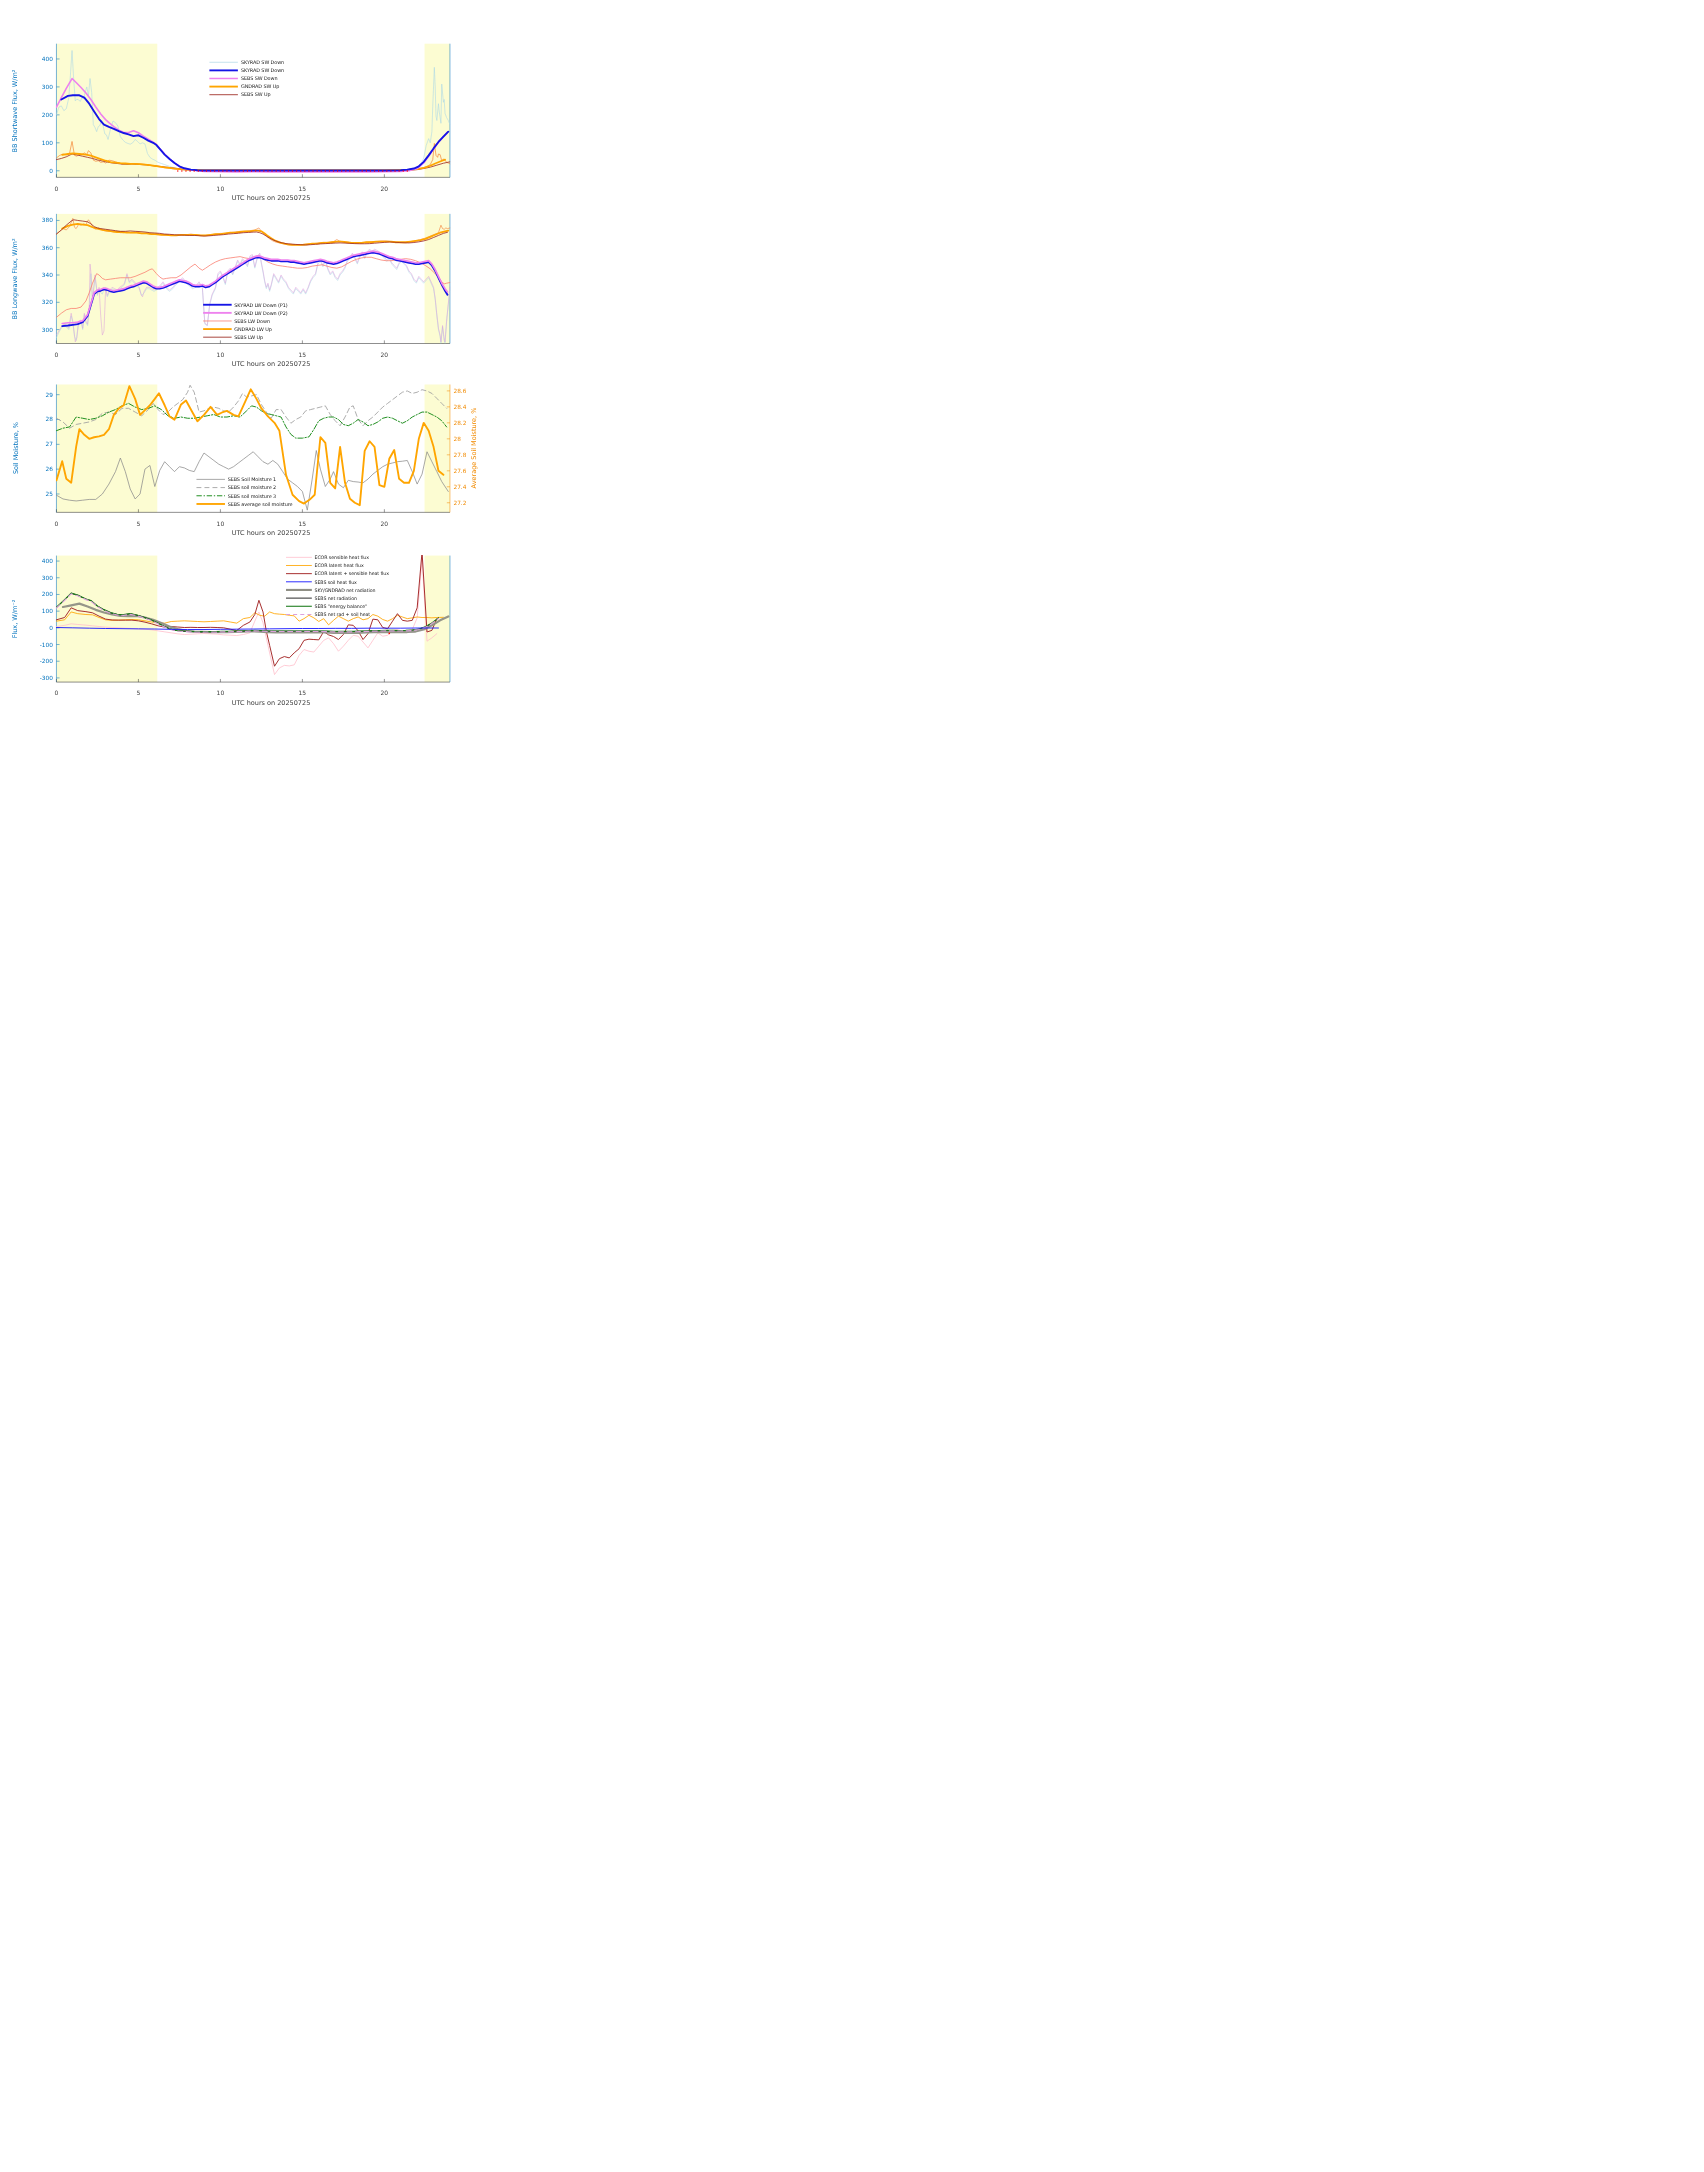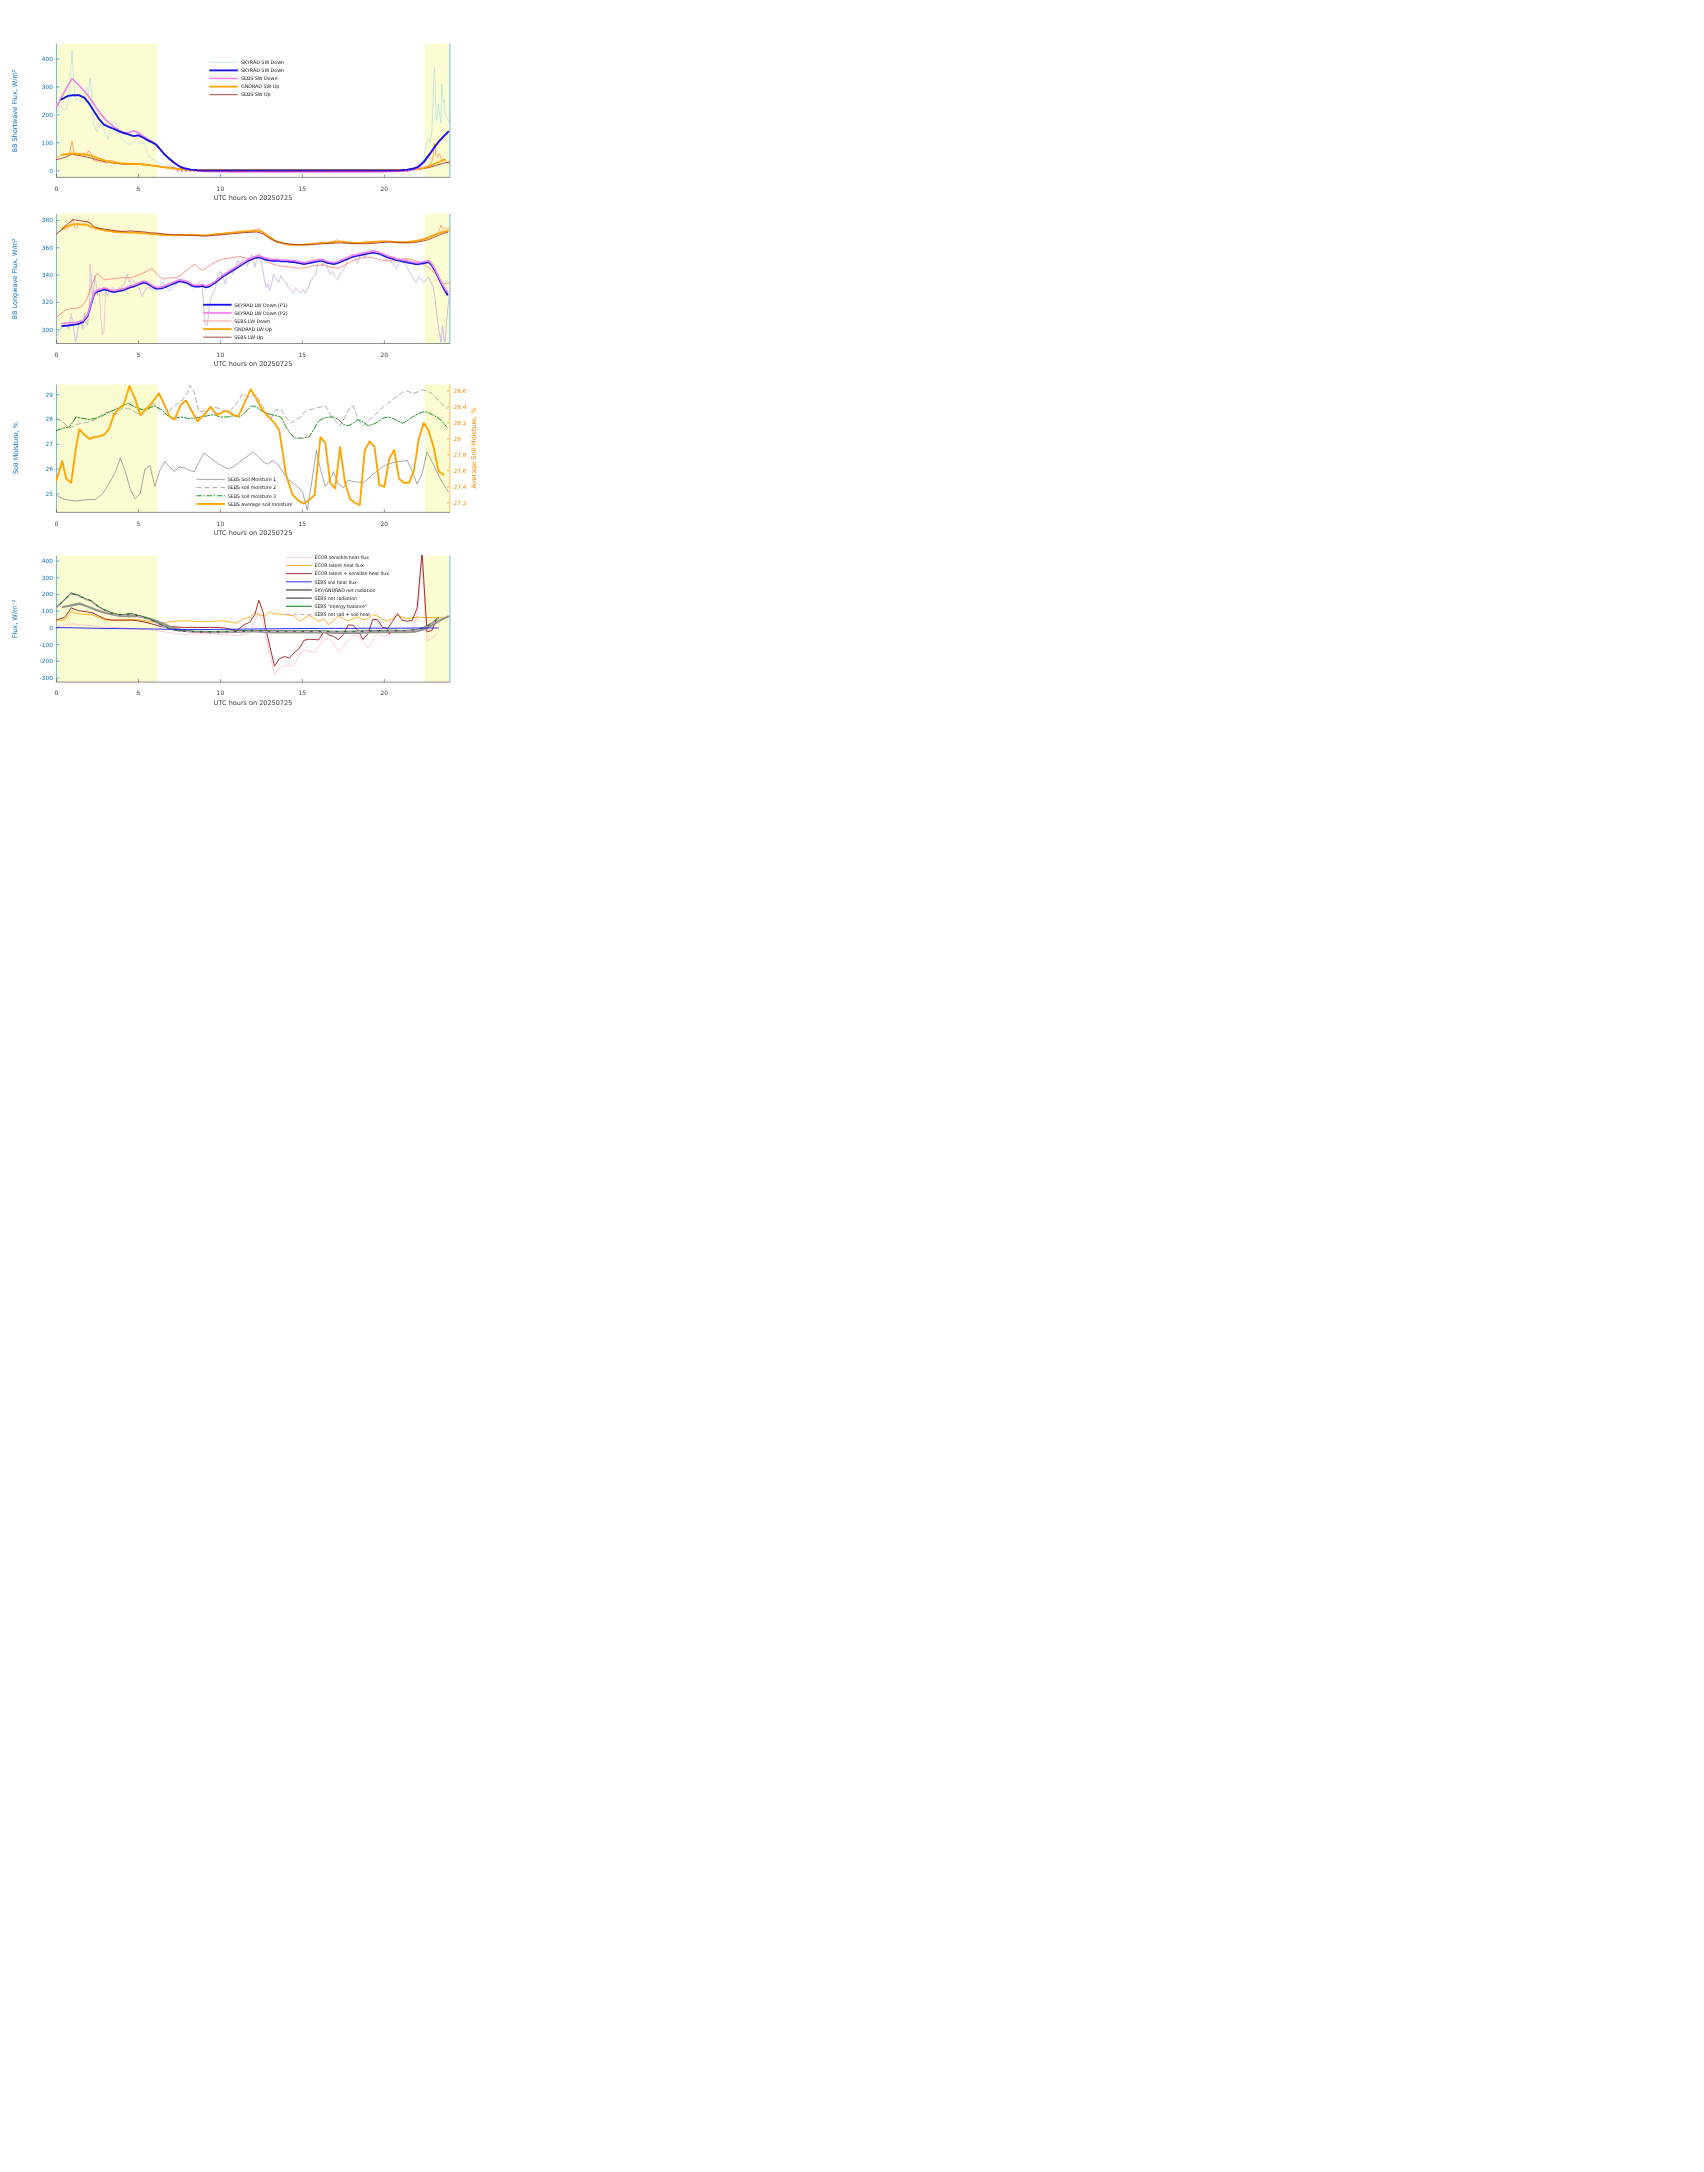--- a/index.html
+++ b/index.html
@@ -4,21 +4,21 @@
 <style>
   html,body{margin:0;padding:0;background:#ffffff;}
   #figure{position:relative;width:568px;height:724px;background:#ffffff;
           font-family:"DejaVu Sans","Liberation Sans",sans-serif;}
   #chart{position:absolute;left:0;top:0;}
   #chart text{font-family:"DejaVu Sans","Liberation Sans",sans-serif;}
   .axis-label{position:absolute;font-size:6.5px;color:#0072BD;white-space:nowrap;
               transform:translate(-50%,-50%) rotate(-90deg);}
   .axis-label.orange{color:#f18a00;}
   .x-label{position:absolute;font-size:6.5px;color:#3d3d3d;white-space:nowrap;
-           transform:translate(-50%,0);}
+           transform:translate(-50%,0);margin-left:18px;}
 </style>
 </head>
 <body>
 
 <div id="figure">
   <svg id="chart" width="568" height="724" viewBox="0 0 1275 1625">
       <g>
         <clipPath id="clip0">
           <rect x="125.7" y="97" width="885.3" height="302"></rect>
         </clipPath>

